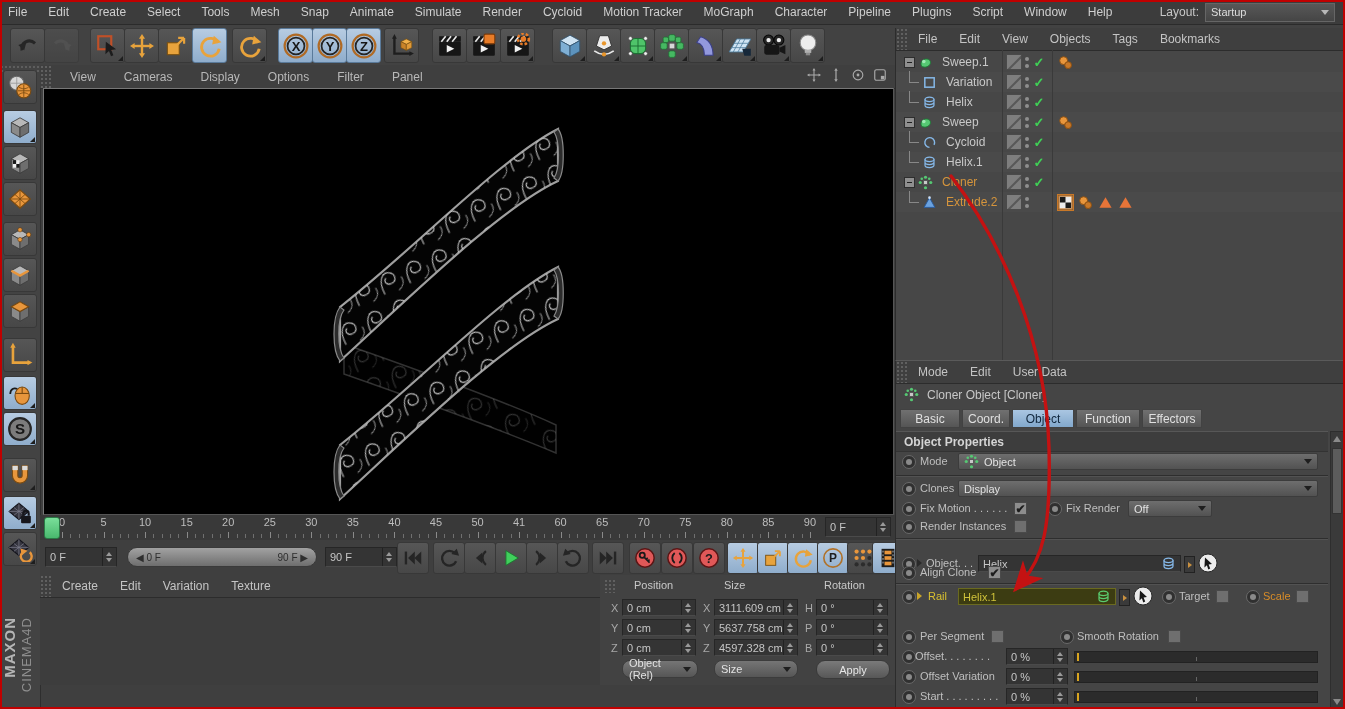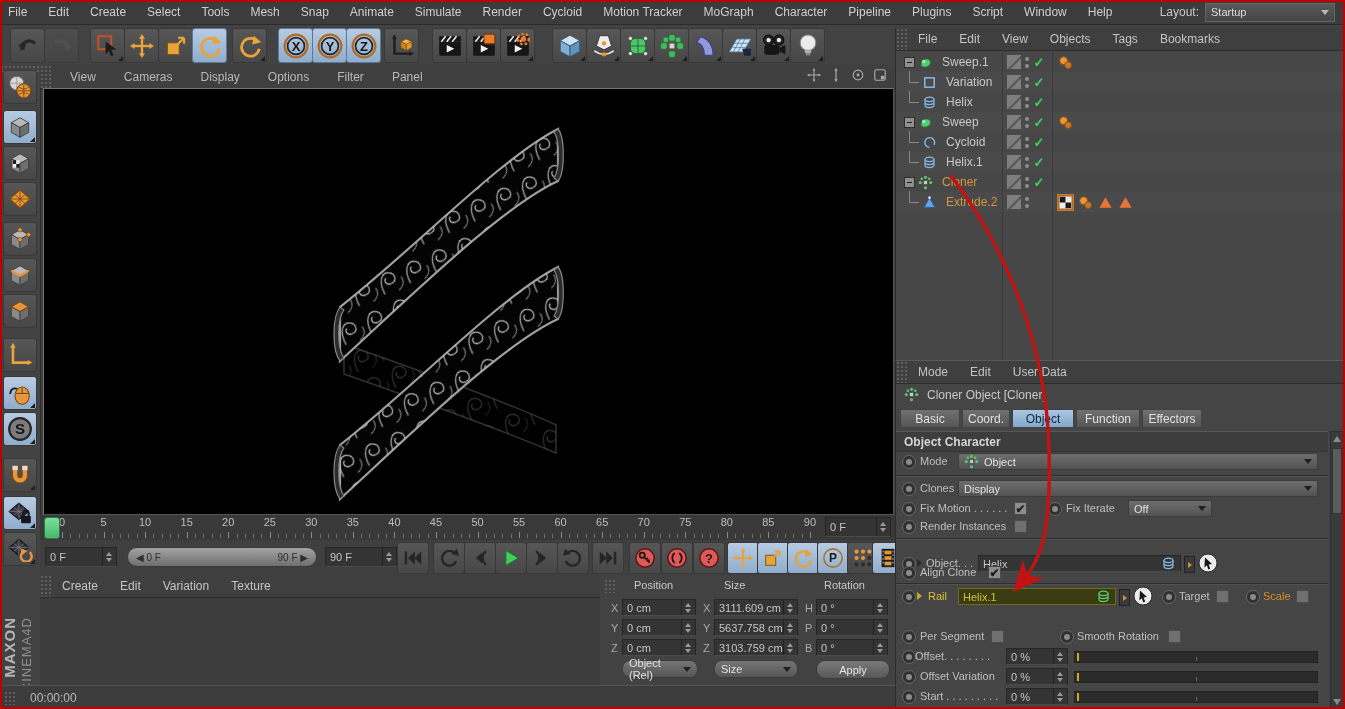--- a/index.html
+++ b/index.html
@@ -665,21 +665,21 @@
         <div class="rt" style="left: 412.57px;"></div>
         <div class="rt" style="left: 420.88px;"></div>
         <div class="rt" style="left: 429.19px;"></div>
         <div class="rt big" style="left: 437.5px;"></div>
         <span class="rl" style="left: 437.5px;">50</span>
         <div class="rt" style="left: 445.81px;"></div>
         <div class="rt" style="left: 454.12px;"></div>
         <div class="rt" style="left: 462.43px;"></div>
         <div class="rt" style="left: 470.74px;"></div>
         <div class="rt big" style="left: 479.05px;"></div>
-        <span class="rl" style="left: 479.05px;">55</span>
+        <span class="rl" style="left: 479.05px;">41</span>
         <div class="rt" style="left: 487.36px;"></div>
         <div class="rt" style="left: 495.67px;"></div>
         <div class="rt" style="left: 503.98px;"></div>
         <div class="rt" style="left: 512.29px;"></div>
         <div class="rt big" style="left: 520.6px;"></div>
         <span class="rl" style="left: 520.6px;">60</span>
         <div class="rt" style="left: 528.91px;"></div>
         <div class="rt" style="left: 537.22px;"></div>
         <div class="rt" style="left: 545.53px;"></div>
         <div class="rt" style="left: 553.84px;"></div>
@@ -915,24 +915,20 @@
       <div class="grip"></div>
       <div class="items" id="matmenu">
           <span>Create</span>
           <span>Edit</span>
           <span>Variation</span>
           <span>Texture</span>
         </div>
     </div>
   </div>
 
-  <div class="status">
-    <div class="grip" style="margin-left:4px;height:14px"></div>
-    <span class="t">00:00:00</span>
-  </div>
 
   <div class="coords">
     <div class="grip" style="position:absolute;left:4px;top:4px;height:14px"></div>
     <span class="hdr" style="left:34px">Position</span>
     <span class="hdr" style="left:124px">Size</span>
     <span class="hdr" style="left:224px">Rotation</span>
 
     <span class="ax" style="left:11px;top:27px">X</span>
     <span class="ax" style="left:11px;top:47px">Y</span>
     <span class="ax" style="left:11px;top:67px">Z</span>
@@ -969,21 +965,21 @@
         </span>
       </div>
     <div class="fld" style="left:114px;top:44px;width:84px;height:17px">
         <span>5637.758 cm</span>
         <span class="stepper">
           <i class="u"></i>
           <i class="d"></i>
         </span>
       </div>
     <div class="fld" style="left:114px;top:64px;width:84px;height:17px">
-        <span>3103.759 cm</span>
+        <span>4597.328 cm</span>
         <span class="stepper">
           <i class="u"></i>
           <i class="d"></i>
         </span>
       </div>
 
     <span class="ax" style="left:205px;top:27px">H</span>
     <span class="ax" style="left:205px;top:47px">P</span>
     <span class="ax" style="left:205px;top:67px">B</span>
     <div class="fld" style="left:216px;top:24px;width:72px;height:17px">
@@ -1325,21 +1321,21 @@
       <span>Cloner Object [Cloner]</span>
     </div>
     <div class="tabs" id="amtabs">
         <div class="tab" style="left: 2px; width: 60px;">Basic</div>
         <div class="tab" style="left: 64px; width: 48px;">Coord.</div>
         <div class="tab active" style="left: 114px; width: 62px;">Object</div>
         <div class="tab" style="left: 178px; width: 64px;">Function</div>
         <div class="tab" style="left: 244px; width: 60px;">Effectors</div>
       </div>
     <div class="section">
-        <span>Object Character</span>
+        <span>Object Properties</span>
       </div>
 
     <div class="am-row" style="top:92px">
       <span class="rad"></span>
       <span class="lbl" style="left:24px">Mode</span>
       <div class="dd2" style="left:62px;width:360px">
         <span class="ic16">
             <svg viewBox="0 0 16 16">
               <g fill="#56c873">
                 <circle cx="8" cy="2.4" r="1.7"></circle>
@@ -1365,21 +1361,21 @@
         <span>Display</span>
         <span class="arr"></span>
       </div>
     </div>
 
     <div class="am-row" style="top:139px">
       <span class="rad"></span>
       <span class="lbl" style="left:24px">Fix Motion . . . . . .</span>
       <span class="cb" style="left:118px">✔</span>
       <span class="rad" style="left:152px"></span>
-      <span class="lbl" style="left:170px">Fix Iterate</span>
+      <span class="lbl" style="left:170px">Fix Render</span>
       <div class="dd2" style="left:232px;width:84px">
         <span>Off</span>
         <span class="arr"></span>
       </div>
     </div>
 
     <div class="am-row" style="top:157px">
       <span class="rad"></span>
       <span class="lbl" style="left:24px">Render Instances</span>
       <span class="cb off" style="left:118px"></span>

